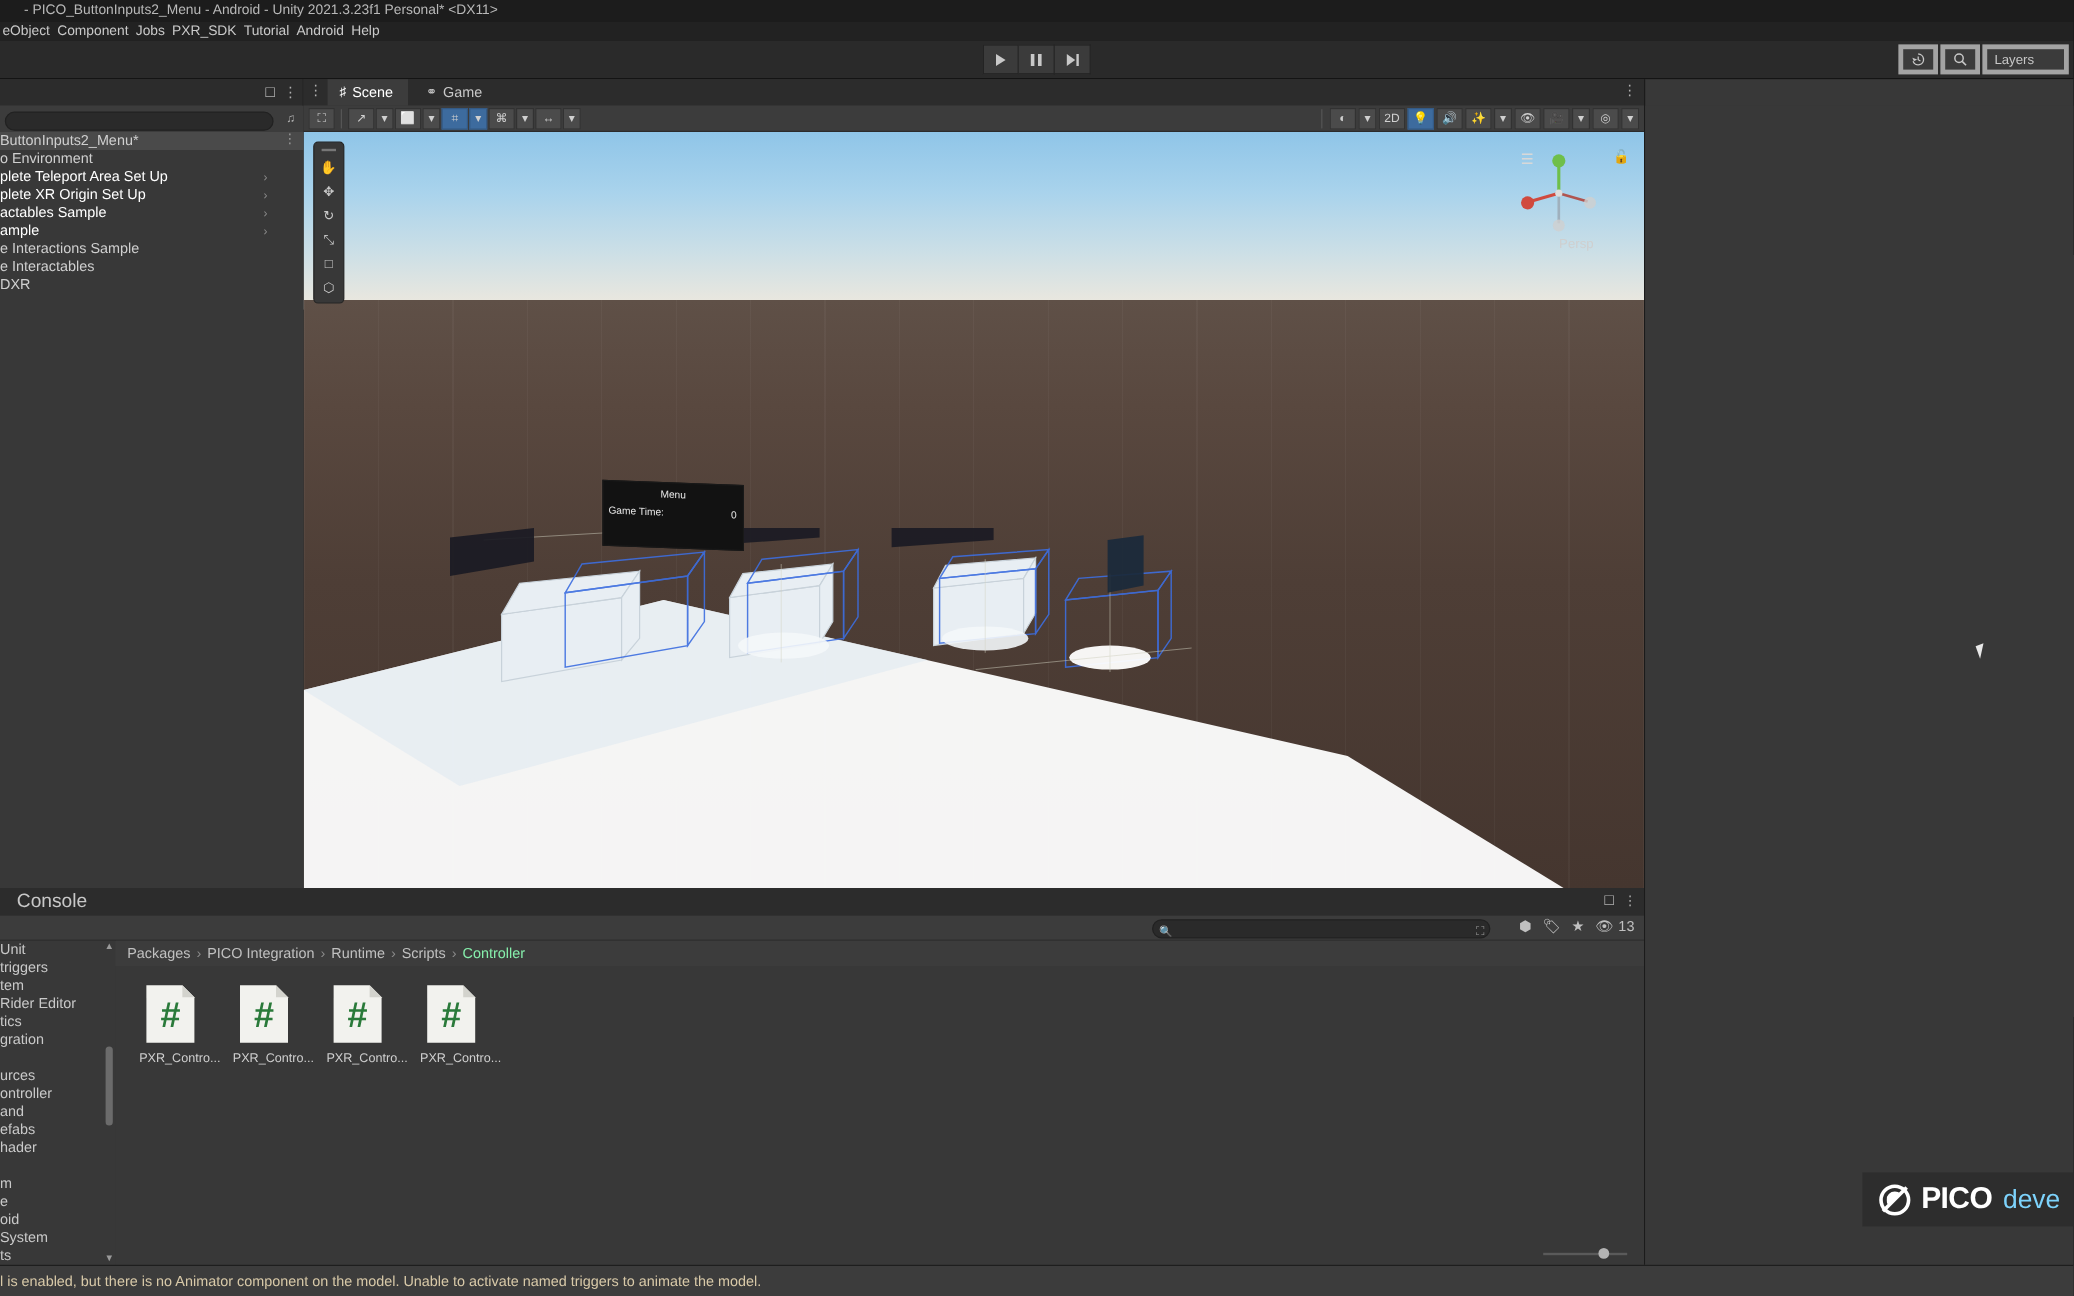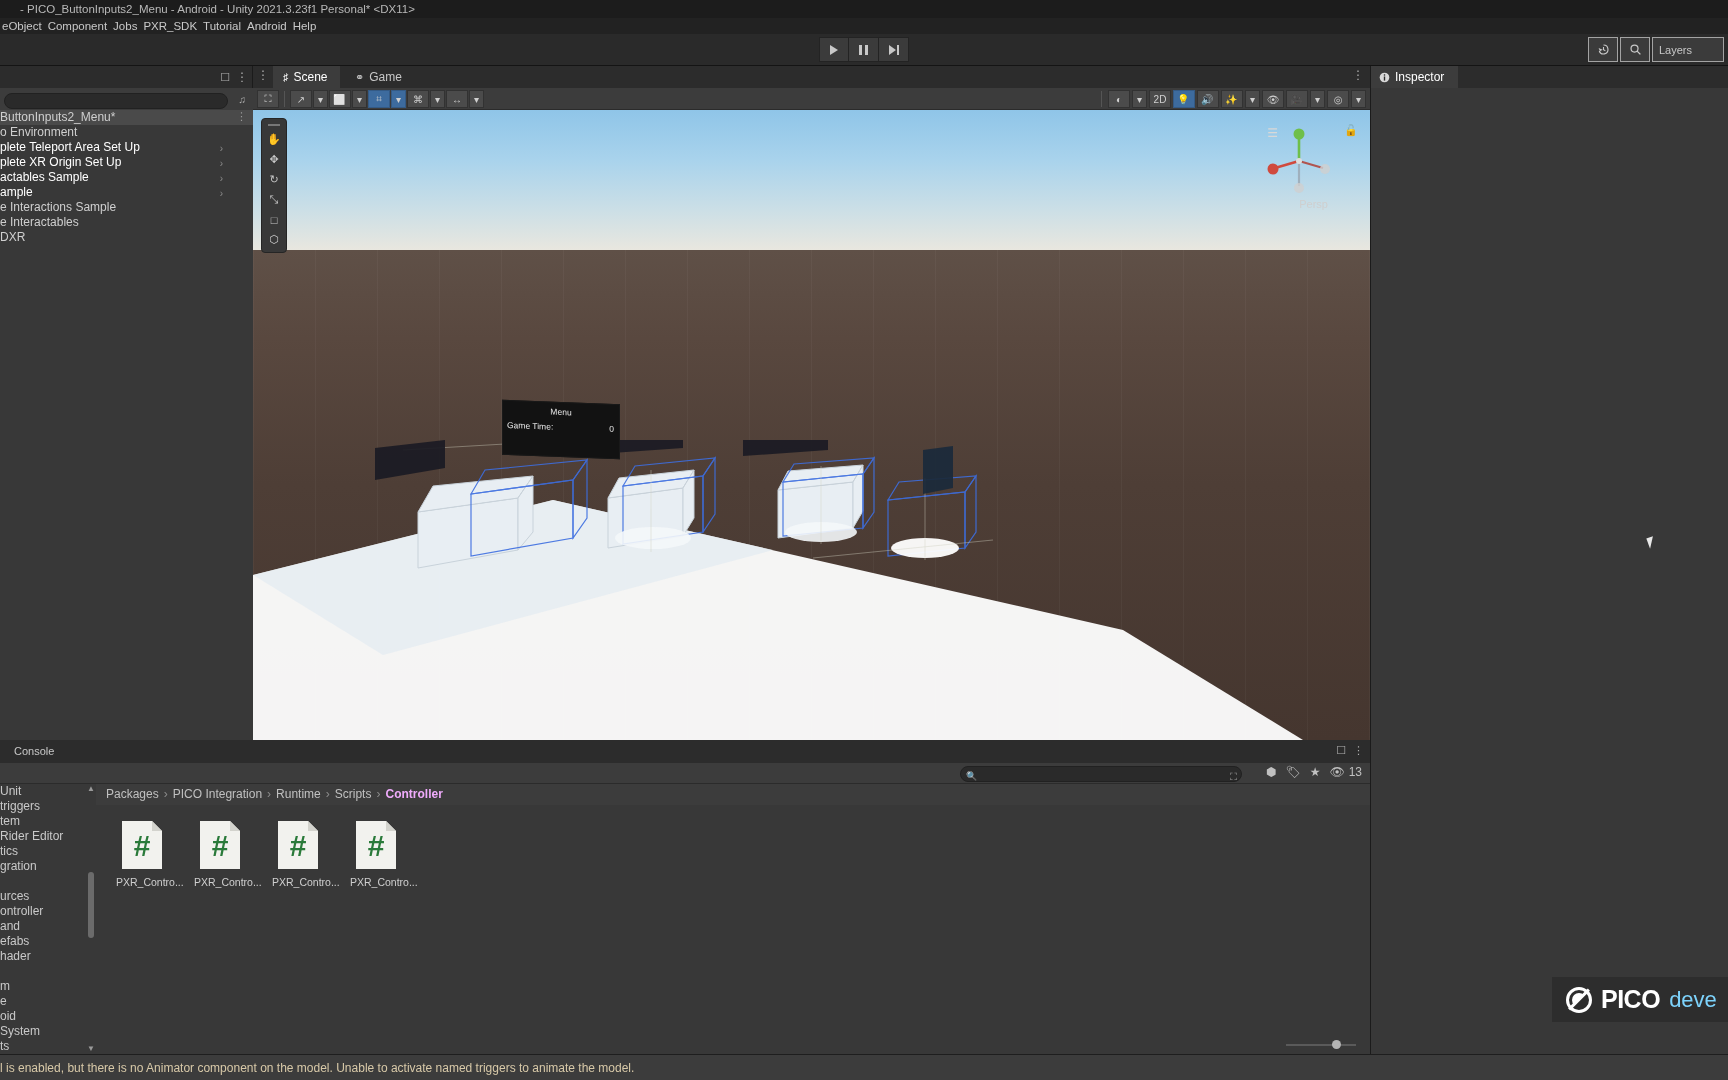--- a/index.html
+++ b/index.html
@@ -48,21 +48,21 @@
   .pause { display:flex; gap:3px; }
   .pause i { display:block; width:3px; height:10px; background:#c8c8c8; }
   .stepwrap { display:flex; align-items:center; gap:1px;}
   .stepwrap .t { width:0;height:0;border-left:7px solid #c8c8c8;
                  border-top:5px solid transparent;border-bottom:5px solid transparent;}
   .stepwrap .b { width:2px;height:10px;background:#c8c8c8;}
 
   .tbright { position: absolute; right: 4px; top: 3px; height: 25px;
              display: flex; align-items: center; gap: 2px; }
   .tbbtn { height: 25px; min-width: 30px; background: #3b3b3b;
-           border: 1px solid #a3a3a3; display: flex; align-items: center;
+           border: 4px solid #a3a3a3; display: flex; align-items: center;
            justify-content: center; color: #c8c8c8; font-size: 11px; padding: 0 6px;}
   .layersbtn { min-width: 72px; justify-content: space-between; }
 
   
   .hierarchy {
     position: absolute; left: 0; top: 66px; width: 253px; height: 674px;
     background: #383838; border-right: 1px solid #1b1b1b;
   }
   .h-tabbar { position: relative; height: 22px; background: #2c2c2c; }
   .h-tab-icons { position: absolute; right: 4px; top: 4px;
@@ -167,21 +167,21 @@
            background: #3c3c3c; color: #fff; font-size: 12px;
            padding: 0 14px 0 8px; display:flex; align-items:center; gap: 5px;}
   .i-body { position:absolute; left:0; top:22px; right:0; bottom:0; background: #383838; }
 
   
   .console {
     position: absolute; left: 0; top: 740px; width: 1370px; height: 23px;
     background: #2c2c2c;
   }
   .c-tab { position:absolute; left: 4px; top:0; height: 23px; line-height: 23px;
-           font-size: 11px; color: #c8c8c8; padding: 0 10px; }
+           font-size: 16px; color: #c8c8c8; padding: 0 10px; }
   .c-icons { position: absolute; right: 6px; top: 4px; display:flex; gap: 7px;
              align-items:center; color:#b0b0b0; font-size: 11px; }
 
   
   .project {
     position: absolute; left: 0; top: 763px; width: 1370px; height: 291px;
     background: #383838;
   }
   .p-toolbar { position: relative; height: 21px; background: #3c3c3c;
                border-bottom: 1px solid #2b2b2b; }
@@ -203,21 +203,21 @@
     font-size: 8px; text-align:center; line-height: 10px;}
   .p-tree-scroll .up { top: 0; } .p-tree-scroll .dn { bottom: 0; }
   .p-tree-scroll .thumb { position:absolute; left:1px; top: 88px; width: 6px;
                           height: 66px; background: #6b6b6b; border-radius: 3px;}
 
   .p-main { position: absolute; left: 96px; top: 21px; right: 0; bottom: 0;
             background: #383838; }
   .p-crumb { height: 21px; line-height: 21px; font-size: 12px; color: #c0c0c0;
              padding-left: 10px; background: #3c3c3c; }
   .p-crumb .sep { color: #8a8a8a; margin: 0 5px; }
-  .p-crumb .cur { color: #f0abfc; font-weight: bold; }
+  .p-crumb .cur { color: #86efac; font-weight: normal; }
   .p-grid { padding: 14px 0 0 20px; display: flex; gap: 26px; }
   .p-item { width: 52px; text-align: center; }
   .p-thumb { width: 52px; height: 52px; margin: 0 auto; position: relative; }
   .p-label { font-size: 10.5px; color: #cfcfcf; margin-top: 5px; white-space: nowrap; }
 
   .p-footer { position: absolute; right: 0; bottom: 0; width: 1370px; height: 18px; }
   .p-slider { position: absolute; right: 14px; bottom: 4px; width: 70px; height: 10px; }
   .p-slider .track { position:absolute; left:0; top:4px; width:70px; height:2px; background:#5a5a5a;}
   .p-slider .knob { position:absolute; left:46px; top:0; width:9px; height:9px;
                     border-radius:50%; background:#b4b4b4; }
@@ -464,30 +464,20 @@
         <circle cx="63" cy="45" r="5" fill="#cfcfcf" opacity="0.8"></circle>
         <line x1="37" y1="37" x2="37" y2="62" stroke="#9fb0bd" stroke-width="2.2"></line>
         <circle cx="37" cy="64" r="5" fill="#cfcfcf" opacity="0.8"></circle>
         <circle cx="37" cy="37" r="3" fill="#dddddd"></circle>
       </svg>
       <span class="gizmo-label">Persp</span>
     </div>
   </div>
 
   <div class="inspector">
-    <div class="i-tabbar">
-      <div class="i-tab">
-        <svg width="11" height="11" viewBox="0 0 16 16">
-          <circle cx="8" cy="8" r="7" fill="#d8d8d8"></circle>
-          <rect x="7" y="6.5" width="2" height="6" fill="#2b2b2b"></rect>
-          <rect x="7" y="3.3" width="2" height="2" fill="#2b2b2b"></rect>
-        </svg>
-        <span>Inspector</span>
-      </div>
-    </div>
     <div class="i-body"></div>
   </div>
 
   <div class="console">
     <div class="c-tab">
       <span>Console</span>
     </div>
     <div class="c-icons">
       <span>☐</span>
       <span>⋮</span>

